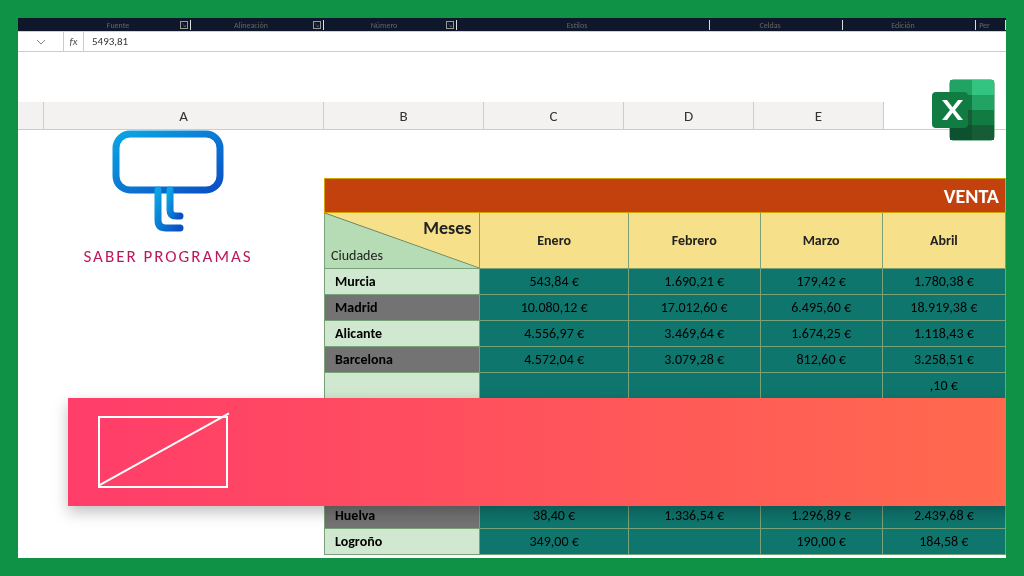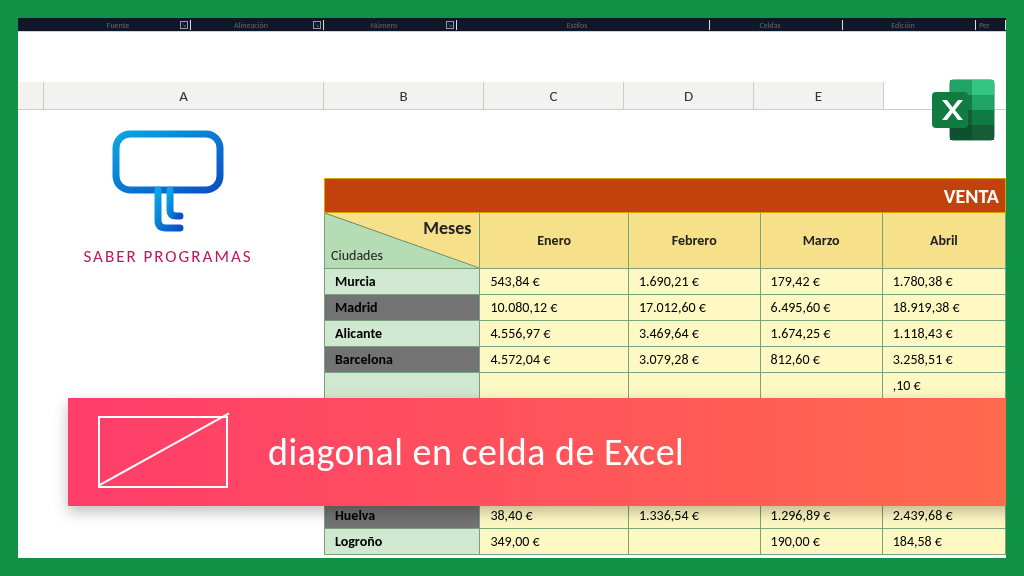--- a/index.html
+++ b/index.html
@@ -118,21 +118,21 @@
     position:relative;
     background:#f6e08a;
     width:170px;
     padding:0 !important;
   }
   .diagcell svg { position:absolute; inset:0; width:100%; height:100%; }
   .diagcell .top { position:absolute; top:4px; right:8px; font-weight:bold; font-size:18px;}
   .diagcell .bot { position:absolute; bottom:4px; left:6px; font-weight:normal; font-size:14px;}
   .city { background:#cfe8cf; font-weight:bold; width:170px;}
   .city.alt { background:#737373; }
-  .num { text-align:left; width:128px; white-space:nowrap; background:#fef9c3;}
+  .num { text-align:center; width:128px; white-space:nowrap; background:#0f766e;}
   .wB{width:160px;} .wC{width:140px;} .wD{width:130px;} .wE{width:130px;}
   
   .banner {
     position:absolute;
     left: 50px; right: -10px; top: 380px;
     height: 108px;
     background: linear-gradient(90deg, #ff3d6a 0%, #ff6a4d 100%);
     display:flex;
     align-items:center;
     color:#fff;
@@ -161,20 +161,29 @@
     <div class="grp" style="flex:0 0 40px; border:none;"></div>
     <div class="grp"><span>Fuente</span><span class="expand">↘</span></div>
     <div class="grp"><span>Alineación</span><span class="expand">↘</span></div>
     <div class="grp"><span>Número</span><span class="expand">↘</span></div>
     <div class="grp" style="flex:2"><span>Estilos</span></div>
     <div class="grp"><span>Celdas</span></div>
     <div class="grp"><span>Edición</span></div>
     <div class="grp" style="flex:0 0 30px"><span>Per</span></div>
   </div>
 
+  <div class="formula-bar">
+    <div class="namebox">
+      <svg width="10" height="10">
+          <path d="M1 3 L5 7 L9 3" stroke="#888" fill="none" stroke-width="1"></path>
+        </svg>
+    </div>
+    <div class="fx">fx</div>
+    <div class="fval">5493,81</div>
+  </div>
 
   <div class="colhdrs">
     <div class="rowhdr-spacer"></div>
     <div class="colhdr cA">A</div>
     <div class="colhdr cB">B</div>
     <div class="colhdr cC">C</div>
     <div class="colhdr cD">D</div>
     <div class="colhdr cE">E</div>
   </div>
 
@@ -305,16 +314,15 @@
           <td class="num">349,00 €</td>
           <td class="num"></td>
           <td class="num">190,00 €</td>
           <td class="num">184,58 €</td>
         </tr>
       </tbody>
   </table>
 
   <div class="banner">
     <div class="diagbox"></div>
-    <div class="btxt">diagonal en celda de Excel</div>
   </div>
 
 </div>
 
 </body></html>

